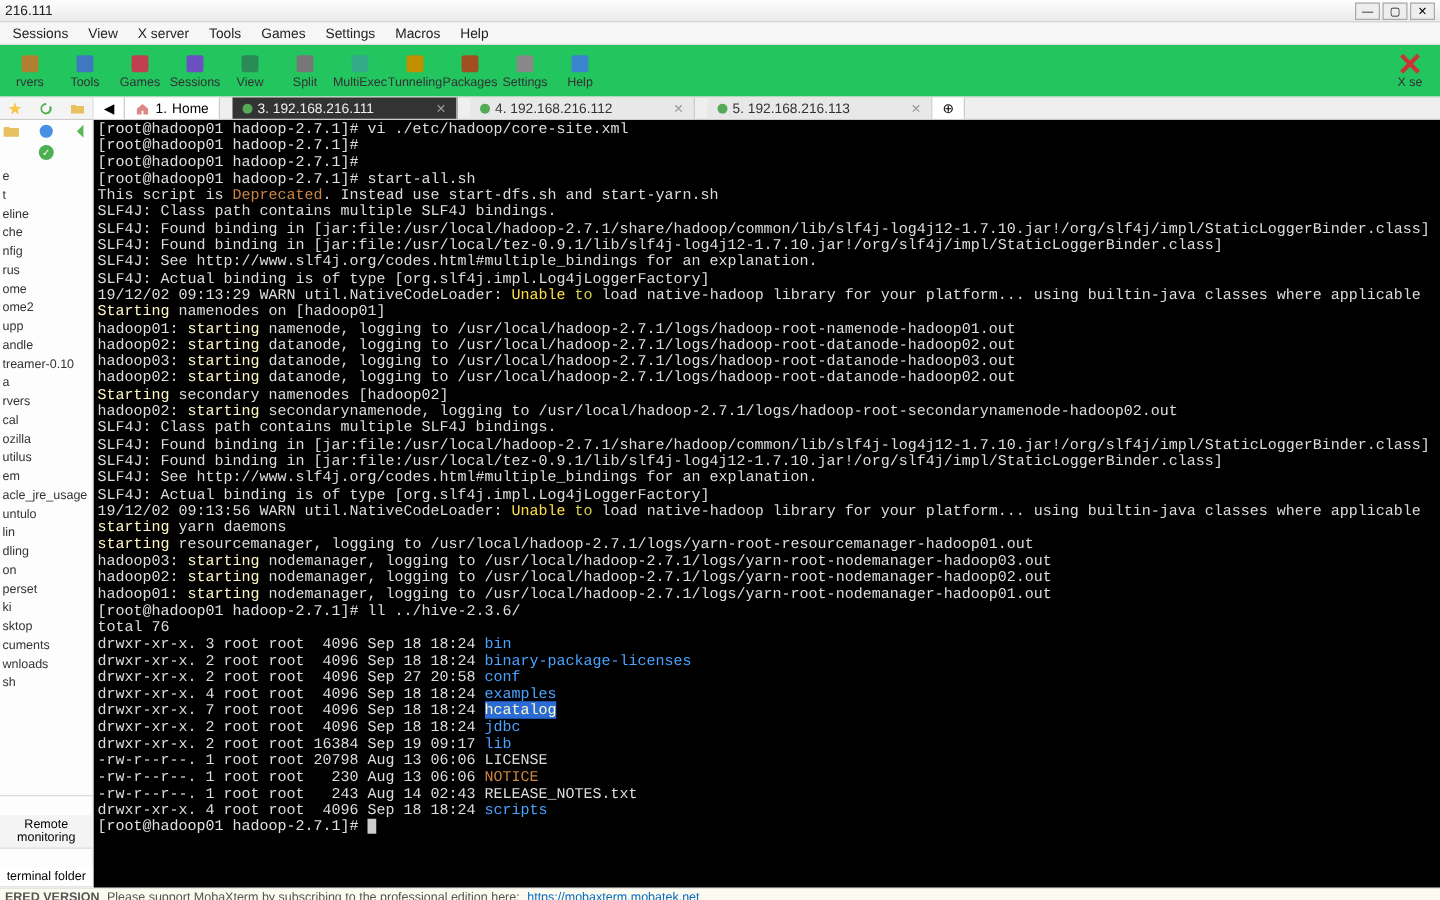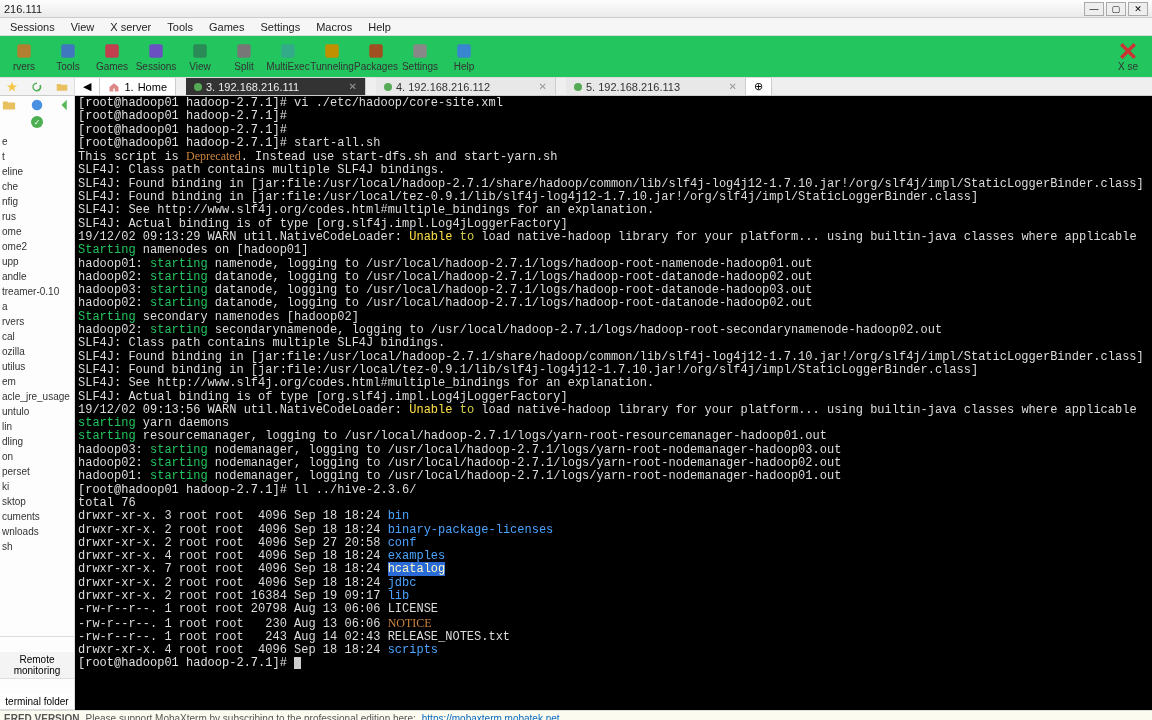--- a/index.html
+++ b/index.html
@@ -34,25 +34,25 @@
 .sidebar-icons .row1 { display: flex; justify-content: space-between; }
 .s-icon { width: 14px; height: 14px; }
 .green-check { width: 12px; height: 12px; border-radius: 50%; background: #4caf50; margin: 2px auto; display: flex; align-items: center; justify-content: center; color: #fff; font-size: 8px; }
 .tree { flex: 1; overflow: hidden; font-size: 10px; color: #333; padding: 2px 0; }
 .tree-item { white-space: nowrap; overflow: hidden; padding: 1px 2px; line-height: 13px; }
 .sidebar-bottom { border-top: 1px solid #ddd; }
 .sidebar-remote { font-size: 10px; text-align: center; padding: 2px; line-height: 11px; background: #f4f4f4; border-bottom: 1px solid #ddd; margin-top: 15px; }
 
 .terminal { flex: 1; background: #000; color: #ddd; font-family: "Consolas","Courier New",monospace; font-size: 12px; line-height: 13.3px; padding: 1px 3px; overflow: hidden; white-space: pre; }
 .terminal .pr { color: #e0e0e0; }
-.terminal .green { color: #22c55e; }
+.terminal .green { color: #fef9c3; }
 .terminal .blue { color: #4aa3ff; }
 .terminal .red { color: #fde047; }
 .terminal .yel { color: #d2d24a; }
-.terminal .orange { color: #cd853f; font-family: Liberation Serif, serif; }
+.terminal .orange { color: #cd853f; }
 .terminal .hl { background: #2a6bd8; color: #fef9c3; }
 .cursor { display: inline-block; width: 7px; height: 12px; background: #ccc; vertical-align: middle; }
 
 .status-bar { height: 16px; background: #fbfbf0; border-top: 1px solid #ddd; display: flex; align-items: center; padding: 0 4px; font-size: 10px; color: #555; gap: 6px; }
 .status-bar .link { color: #0969be; text-decoration: underline; }
 
 svg { display: block; }
 </style>
 </head>
 <body>

